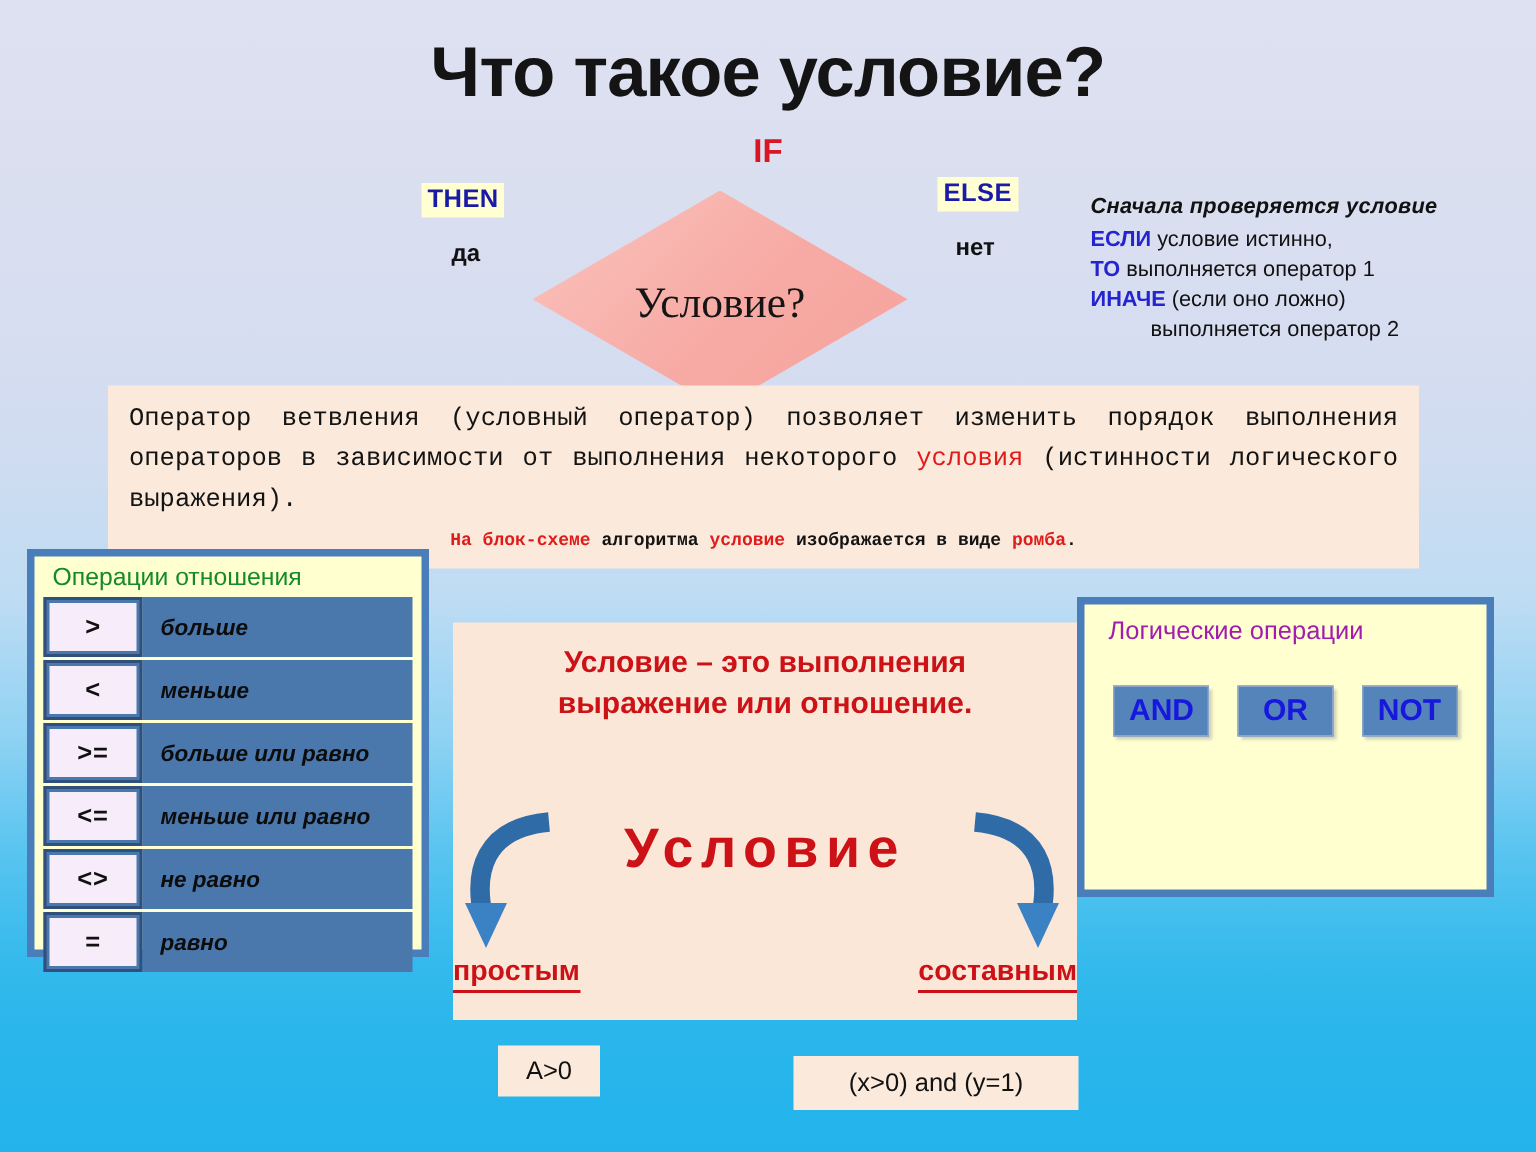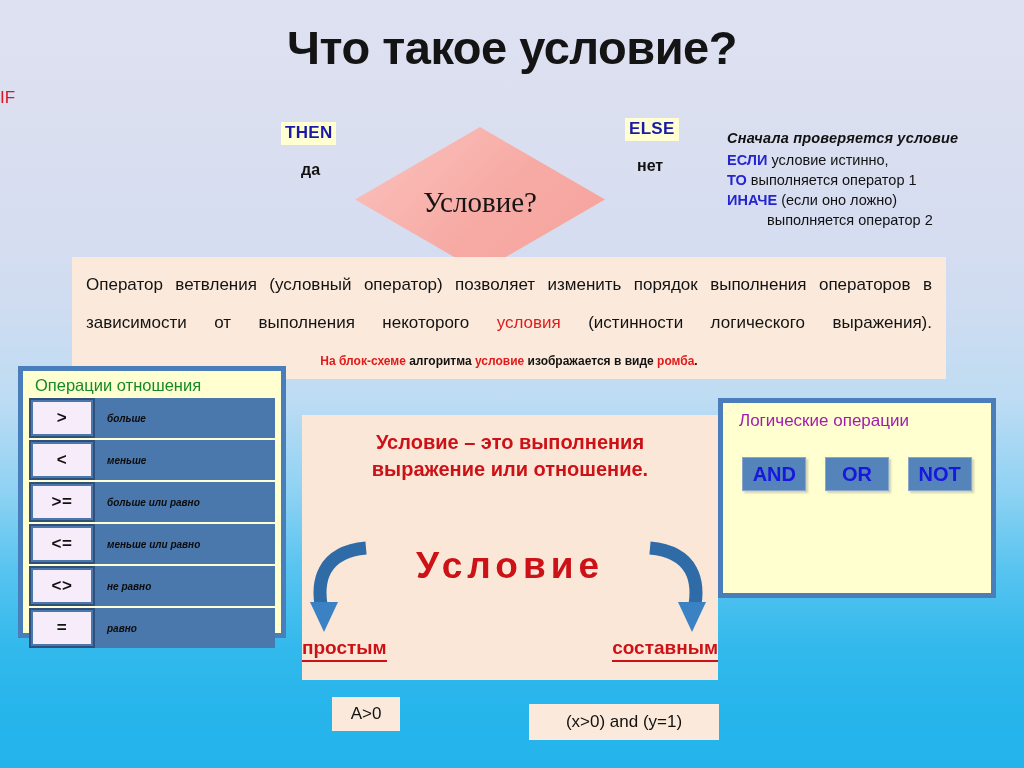--- a/index.html
+++ b/index.html
@@ -41,22 +41,23 @@
     font-weight: 700;
     color: #141414;
     letter-spacing: -0.5px;
     font-family: "Liberation Sans", sans-serif;
   }
   #if-label {
     position: absolute;
     top: 88px;
     left: 0;
     width: 1024px;
-    font-size: 17px;
-    font-weight: 400;
+    text-align: center;
+    font-size: 22px;
+    font-weight: 700;
     color: #d81626;
   }
 
   
   #flow {
     position: absolute;
     top: 110px;
     left: 255px;
     width: 460px;
     height: 145px;
@@ -142,25 +143,25 @@
     top: 257px;
     width: 874px;
     height: 122px;
     background: #fbeadb;
     box-sizing: border-box;
     padding: 9px 14px 0 14px;
   }
   #para-box p {
     margin: 0;
     font-size: 17px;
-    line-height: 38px;
+    line-height: 27px;
     color: #131313;
     text-align: justify;
     text-align-last: justify;
-    font-family: Liberation Sans, sans-serif;
+    font-family: Liberation Mono, monospace;
   }
   #para-box .red { color: #e01b1b; }
   #para-box .lastline {
     margin-top: 0;
     text-align: center;
     text-align-last: center;
     font-weight: 700;
     font-size: 12px;
   }
 
@@ -210,21 +211,21 @@
     color: #111;
     letter-spacing: 0.5px;
   }
   .rel-mean {
     flex: 1 1 auto;
     background: #4a78ad;
     display: flex;
     align-items: center;
     padding-left: 12px;
     font-style: italic;
-    font-size: 10px;
+    font-size: 15px;
     color: #0c0c0c;
     font-weight: 600;
   }
 
   
   #center-panel {
     position: absolute;
     left: 302px;
     top: 415px;
     width: 416px;

